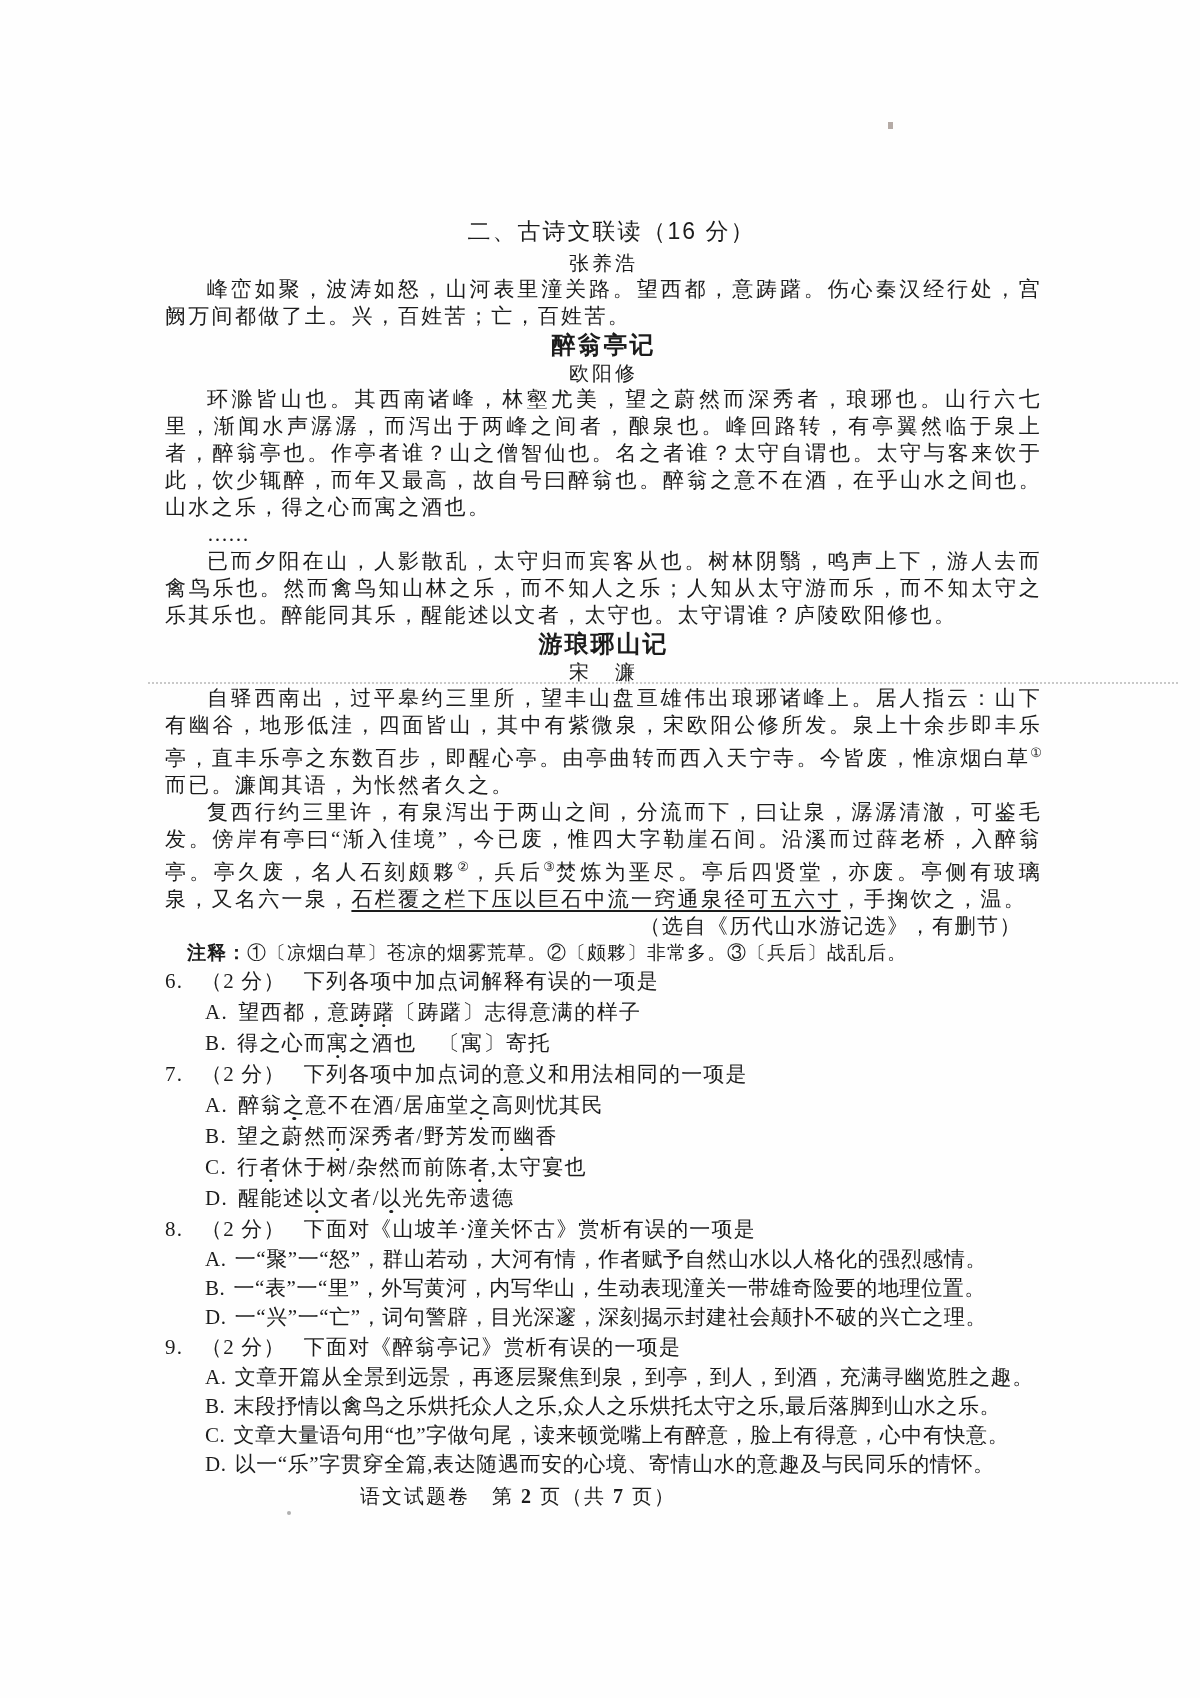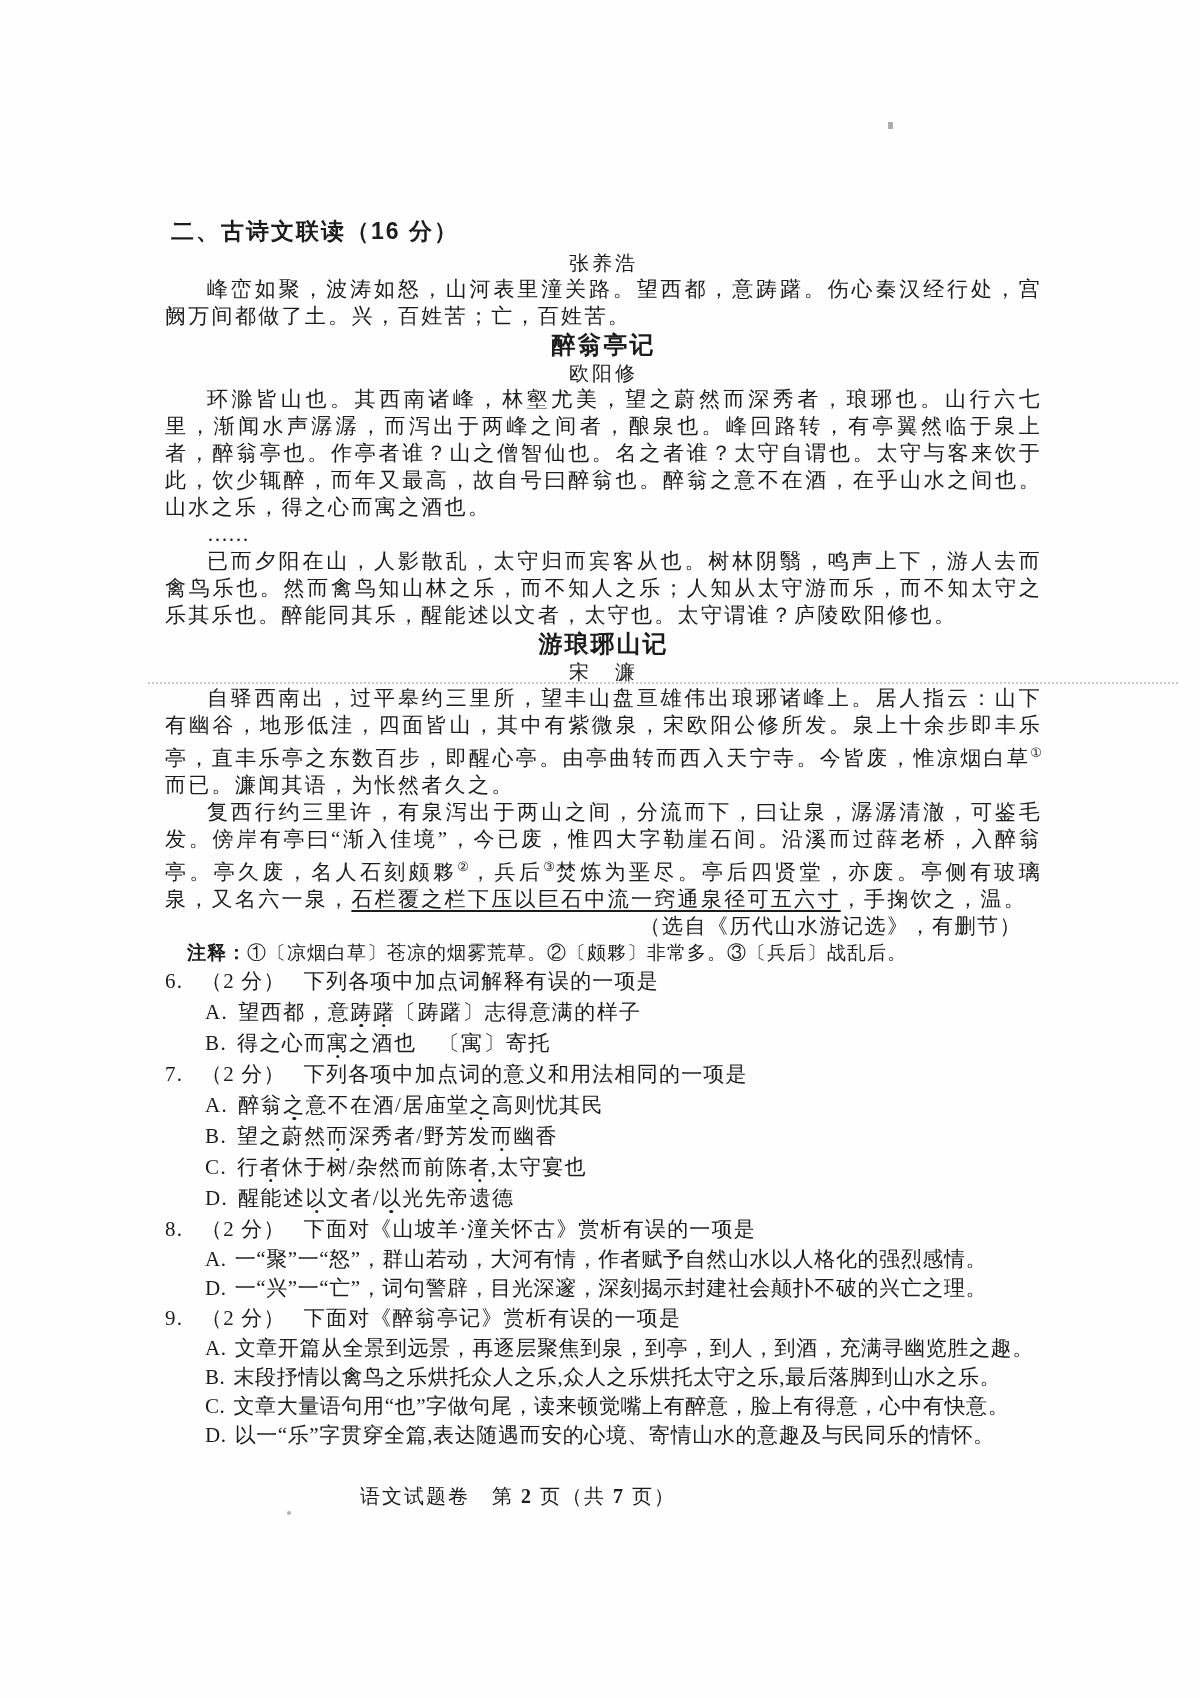--- a/index.html
+++ b/index.html
@@ -4,21 +4,21 @@
 <style>
   html,body{margin:0;padding:0;}
   body{
     width:1200px;height:1698px;position:relative;
     background:#fefefe;color:#1c1c1c;
     font-family:"Liberation Serif","DejaVu Serif",serif;
   }
   .content{position:absolute;left:165px;top:216px;width:877px;}
   .h-section{
     font-family:"Liberation Sans","DejaVu Sans",sans-serif;
-    font-weight:bold;font-size:23px;line-height:30px;letter-spacing:2px;margin:0 0 4px 6px;
+    font-weight:normal;font-size:23px;line-height:30px;letter-spacing:2px;margin:0 0 4px 16px;text-align:center;
   }
   .t-title{
     text-align:center;font-family:"Liberation Sans","DejaVu Sans",sans-serif;
     font-weight:bold;font-size:24px;line-height:30px;letter-spacing:2px;margin:0;
   }
   .t-author{text-align:center;font-size:20px;line-height:26px;letter-spacing:3px;margin:0;}
   .para{font-size:21px;line-height:27px;letter-spacing:2.3px;text-align:justify;text-indent:2em;margin:0;}
   .ellipsis{font-size:21px;line-height:27px;text-indent:2em;margin:0;}
   .attrib{font-size:21px;line-height:27px;letter-spacing:1.5px;text-align:right;padding-right:20px;margin:0;}
   .notes{font-size:19px;line-height:26px;letter-spacing:1px;padding-left:22px;margin:0;}
@@ -105,20 +105,21 @@
         <div class="opt w3"><span class="lbl">C.</span><span><span>行</span><span class="em">者</span><span>休于树/杂然而前陈</span><span class="em">者</span><span>,太守宴也</span></span></div>
         <div class="opt"><span class="lbl">D.</span><span><span>醒能述</span><span class="em">以</span><span>文者/</span><span class="em">以</span><span>光先帝遗德</span></span></div>
       </div>
     </div>
   </div>
 
   <div class="q">
     <p class="q-stem"><span class="q-num">8.</span><span class="q-score">（2 分）</span><span>下面对《山坡羊·潼关怀古》赏析有误的一项是</span></p>
     <div class="opts">
       <div class="opt-line"><span class="lbl">A.</span><span><span>一“聚”一“怒”，群山若动，大河有情，作者赋予自然山水以人格化的强烈感情。</span></span></div>
+      <div class="opt-line"><span class="lbl">B.</span><span><span>一“表”一“里”，外写黄河，内写华山，生动表现潼关一带雄奇险要的地理位置。</span></span></div>
       <div class="opt-line"><span class="lbl">D.</span><span><span>一“兴”一“亡”，词句警辟，目光深邃，深刻揭示封建社会颠扑不破的兴亡之理。</span></span></div>
     </div>
   </div>
 
   <div class="q">
     <p class="q-stem"><span class="q-num">9.</span><span class="q-score">（2 分）</span><span>下面对《醉翁亭记》赏析有误的一项是</span></p>
     <div class="opts">
       <div class="opt-line"><span class="lbl">A.</span><span><span>文章开篇从全景到远景，再逐层聚焦到泉，到亭，到人，到酒，充满寻幽览胜之趣。</span></span></div>
       <div class="opt-line"><span class="lbl">B.</span><span><span>末段抒情以禽鸟之乐烘托众人之乐,众人之乐烘托太守之乐,最后落脚到山水之乐。</span></span></div>
       <div class="opt-line"><span class="lbl">C.</span><span><span>文章大量语句用“也”字做句尾，读来顿觉嘴上有醉意，脸上有得意，心中有快意。</span></span></div>

